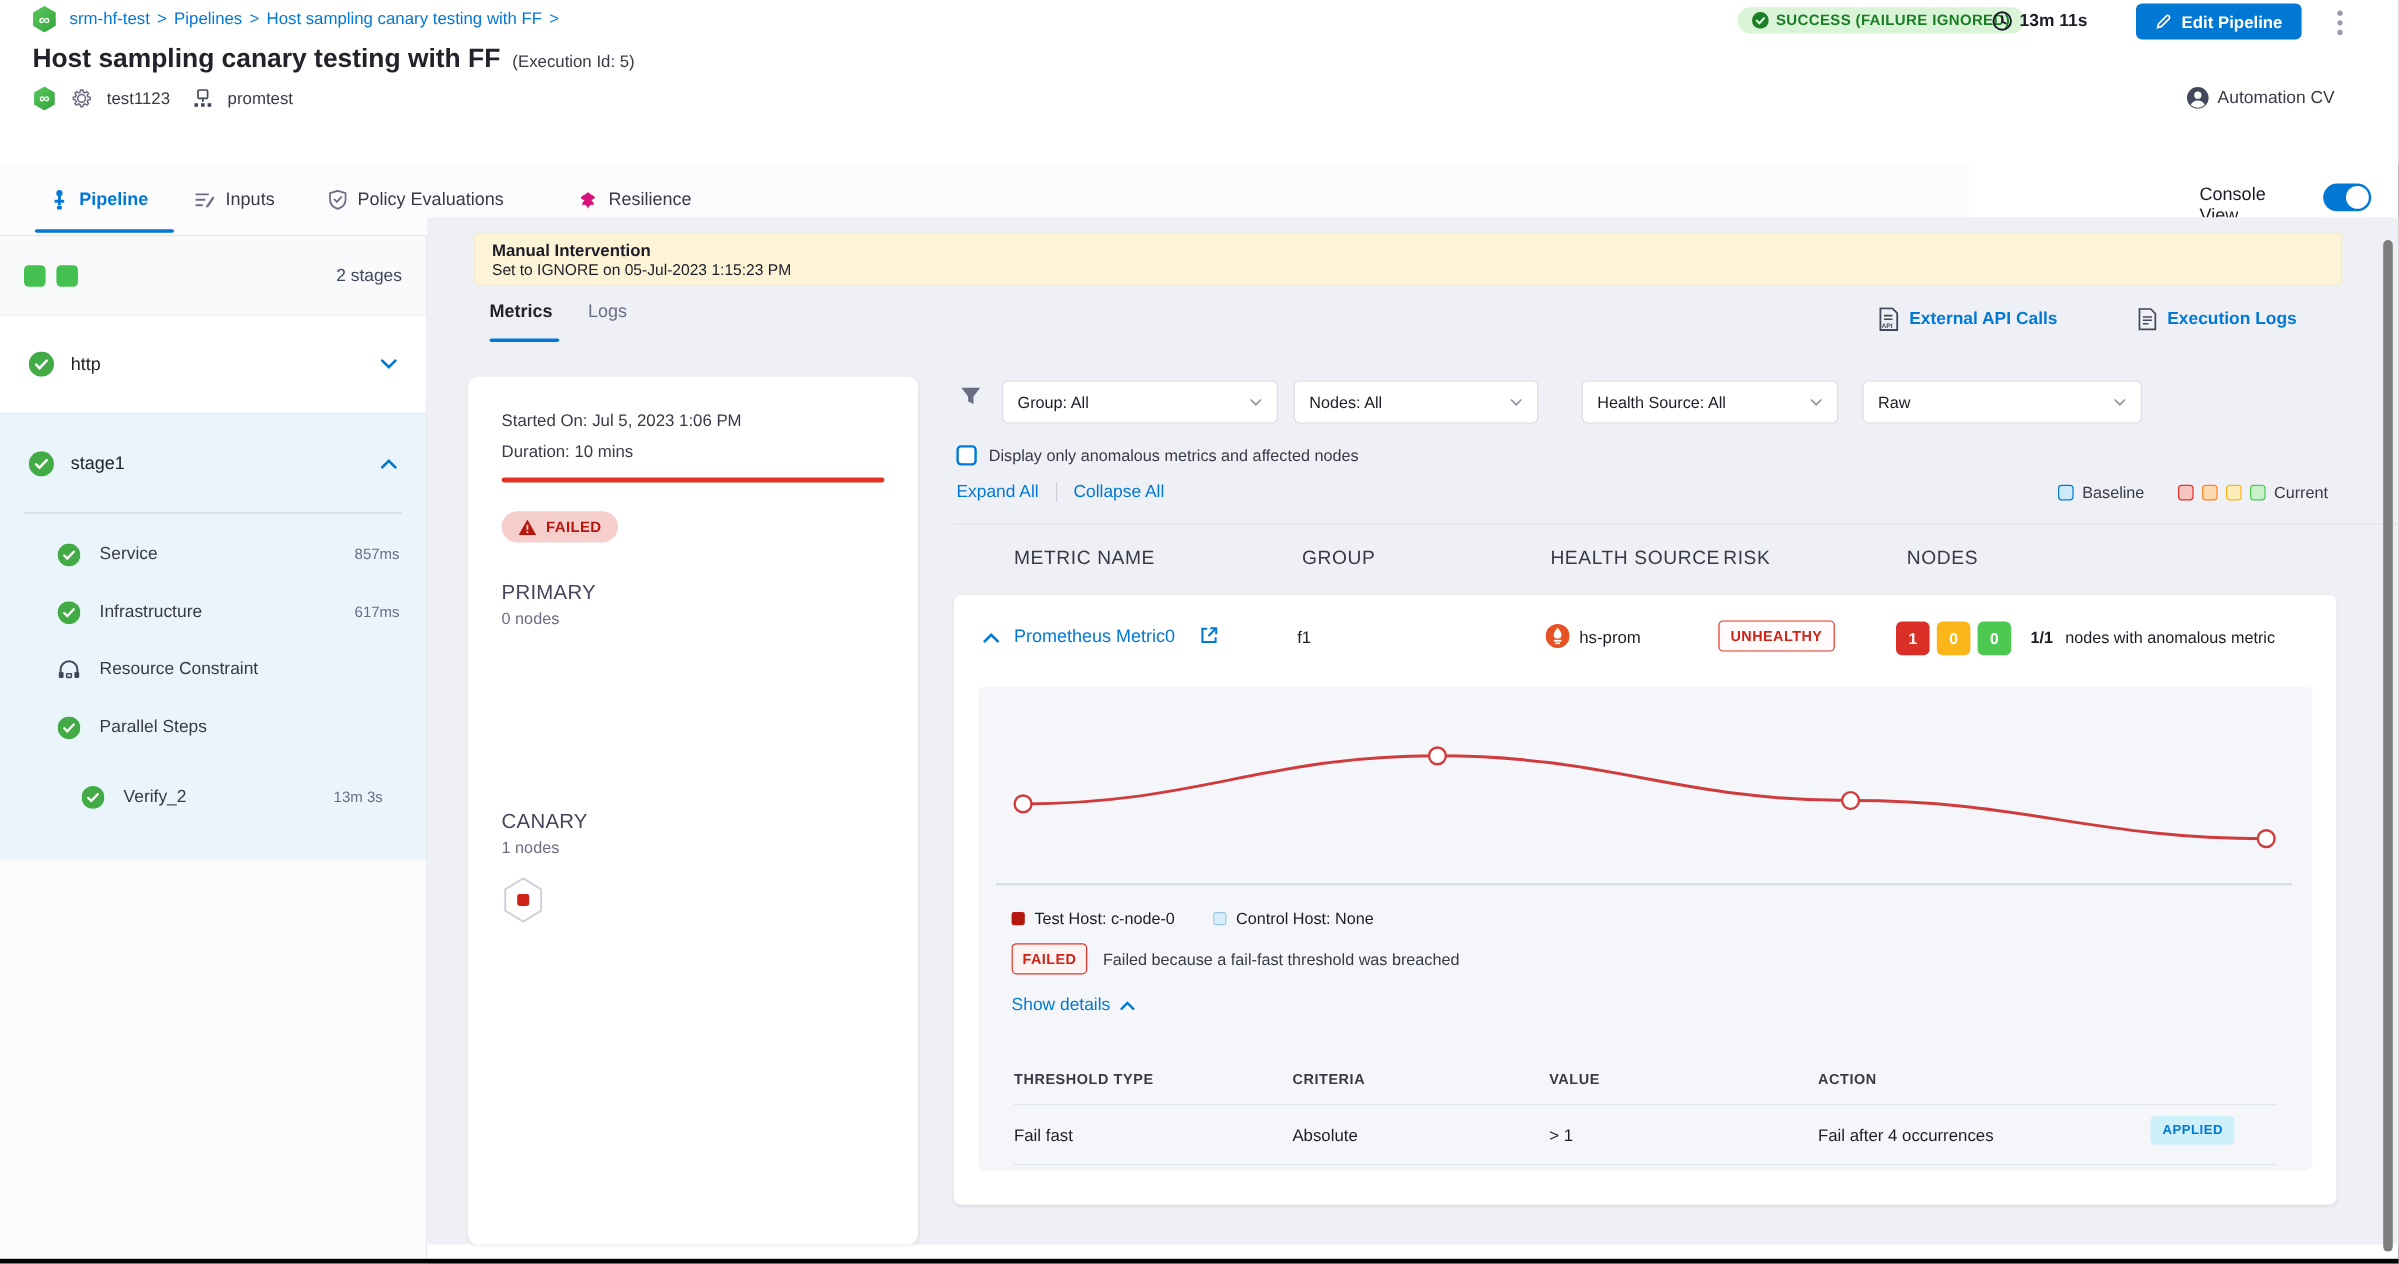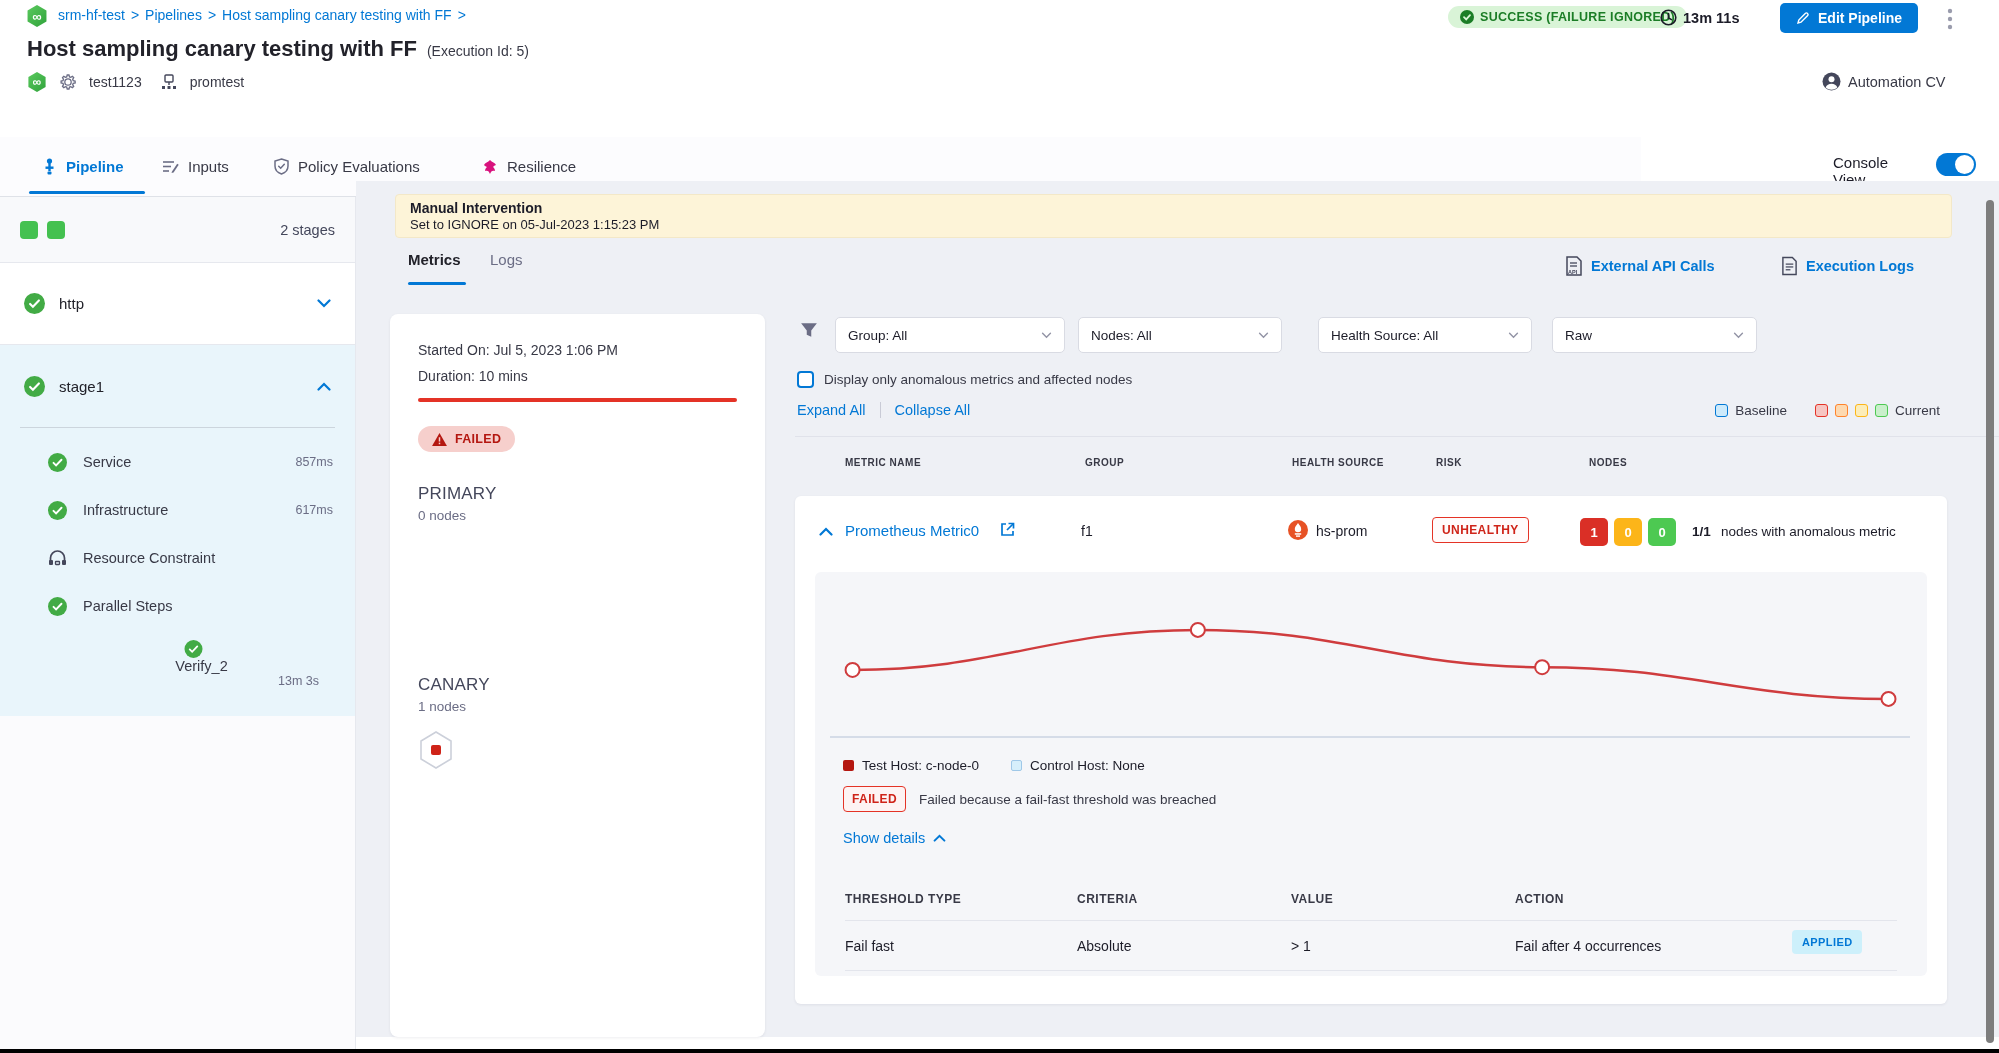--- a/index.html
+++ b/index.html
@@ -71,21 +71,21 @@
   .dropdown .dchev { margin-left:auto; color:#9293a5; }
   .chkrow { position:absolute; left:441px; top:190px; display:flex; align-items:center; gap:10px; }
   .checkbox { width:17px; height:17px; border:2px solid #0278d5; border-radius:4px; background:#fff; cursor:pointer; }
   .chklbl { font-size:13.5px; color:#383946; }
   .expcol { position:absolute; left:441px; top:221px; display:flex; align-items:center; font-size:14.5px; font-weight:500; }
   .expcol .lnk { color:#0278d5; cursor:pointer; }
   .expcol .bar { width:1px; height:16px; background:#c9cbd6; margin:0 14px; }
   .legend { position:absolute; top:222px; right:59px; display:flex; align-items:center; gap:7px; font-size:13.5px; color:#383946; }
   .lg-sq { width:13px; height:13px; border-radius:3px; }
   .hdr-divider { position:absolute; left:439px; top:255px; width:1513px; height:1px; background:#e0e2ea; }
-  .col-hdr { position:absolute; top:276px; font-size:10px; font-weight:bold; color:#383946; letter-spacing:.5px; }
+  .col-hdr { position:absolute; top:276px; font-size:16px; font-weight:normal; color:#383946; letter-spacing:.5px; }
 
   .metric-card { position:absolute; left:439px; top:315px; width:1152px; height:508px; background:#fff; border-radius:6px; box-shadow:0 1px 3px rgba(40,41,61,.08); }
   .metric-name { color:#0278d5; font-size:15px; font-weight:500; cursor:pointer; }
   .cell-txt { font-size:14px; color:#1c1c28; }
   .risk-badge { display:inline-block; border:1px solid #e43326; color:#cf2318; font-size:12px; font-weight:bold; border-radius:4px; padding:5px 9px; letter-spacing:.4px; background:#fffbfb; }
   .chip { width:28px; height:28px; border-radius:5px; color:#fff; font-size:13px; font-weight:bold; display:inline-flex; align-items:center; justify-content:center; }
   .nodes-note-b { font-size:13.5px; font-weight:bold; color:#1c1c28; }
   .nodes-note { font-size:13.5px; color:#1c1c28; }
 
   .chart-panel { position:absolute; left:20px; top:76px; width:1112px; height:404px; background:#f5f6f9; border-radius:6px; }
@@ -290,21 +290,21 @@
         <span class="lbl">Resource Constraint</span>
       </div>
       <div class="step-row">
         <svg width="19" height="19" viewBox="0 0 20 20">
             <circle cx="10" cy="10" r="10" fill="#42ab45"></circle>
             <path d="M5.8 10.4l2.7 2.7 5.7-6" stroke="#fff" stroke-width="2" fill="none" stroke-linecap="round"></path>
           </svg>
         <span class="lbl">Parallel Steps</span>
       </div>
 
-      <div class="substep" style="margin-top:10px;flex-direction:column;">
+      <div class="substep" style="margin-top:10px;">
         <svg width="19" height="19" viewBox="0 0 20 20">
             <circle cx="10" cy="10" r="10" fill="#42ab45"></circle>
             <path d="M5.8 10.4l2.7 2.7 5.7-6" stroke="#fff" stroke-width="2" fill="none" stroke-linecap="round"></path>
           </svg>
         <span class="lbl">Verify_2</span>
         <span class="time">13m 3s</span>
       </div>
     </div>
   </div>
 
@@ -388,21 +388,21 @@
         </span>
     </div>
     <div class="dropdown" style="left:962px;width:214px;">
       <span>Health Source: All</span>
       <span class="dchev">
           <svg width="11" height="7" viewBox="0 0 12 8">
             <path d="M1.5 1.5 6 6l4.5-4.5" stroke="#9293a5" stroke-width="1.6" fill="none" stroke-linecap="round"></path>
           </svg>
         </span>
     </div>
-    <div class="dropdown" style="left:1196px;width:205px;">
+    <div class="dropdown" style="left:1196px;width:233px;">
       <span>Raw</span>
       <span class="dchev">
           <svg width="11" height="7" viewBox="0 0 12 8">
             <path d="M1.5 1.5 6 6l4.5-4.5" stroke="#9293a5" stroke-width="1.6" fill="none" stroke-linecap="round"></path>
           </svg>
         </span>
     </div>
 
     <div class="chkrow">
       <div class="checkbox"></div>

